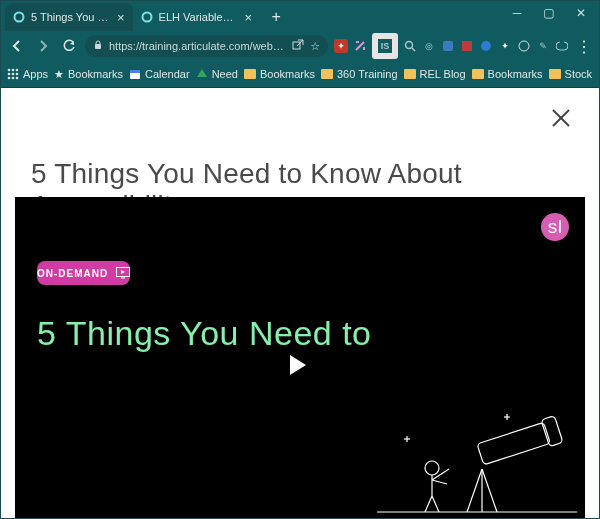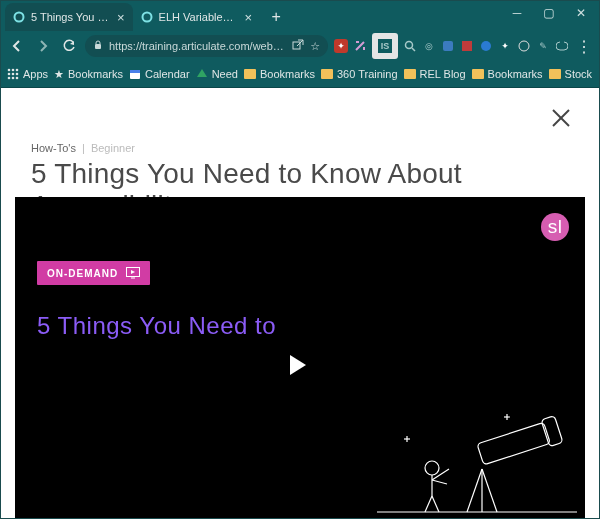--- a/index.html
+++ b/index.html
@@ -234,37 +234,37 @@
     justify-content: center;
     font-size: 19px;
     letter-spacing: 0.5px;
   }
   .ondemand {
     position: absolute;
     top: 64px;
     left: 22px;
     height: 24px;
     background: #d13ca4;
-    border-radius: 1px;
+    border-radius: 8px;
     color: #fff;
     font-size: 10px;
     font-weight: 700;
     letter-spacing: 1px;
     display: flex;
     align-items: center;
-    padding: 0 10px;
+    padding: 0 0;
     gap: 8px;
   }
   .video-title {
     position: absolute;
     top: 112px;
     left: 22px;
     right: 32px;
-    color: #8b5cf6;
-    font-size: 24px;
+    color: #86efac;
+    font-size: 34px;
     font-weight: 300;
     line-height: 1.45;
     letter-spacing: 0.5px;
   }
   .play-btn {
     position: absolute;
     top: 158px;
     left: 275px;
     width: 0;
     height: 0;
@@ -450,25 +450,20 @@
   </div>
 
   <div class="content">
     <div class="close-modal">
       <svg width="24" height="24">
           <line x1="4" y1="4" x2="20" y2="20" stroke="#444" stroke-width="2"></line>
           <line x1="20" y1="4" x2="4" y2="20" stroke="#444" stroke-width="2"></line>
         </svg>
     </div>
 
-    <div class="crumbs">
-      <span class="c1">How-To's</span>
-      <span class="sep">|</span>
-      <span class="c2">Beginner</span>
-    </div>
 
     <div class="page-title">5 Things You Need to Know About Accessibility</div>
 
     <div class="video">
       <div class="sl-avatar">
         <span>sl</span>
       </div>
       <div class="ondemand">
         <span>ON-DEMAND</span>
         <svg width="14" height="12">

